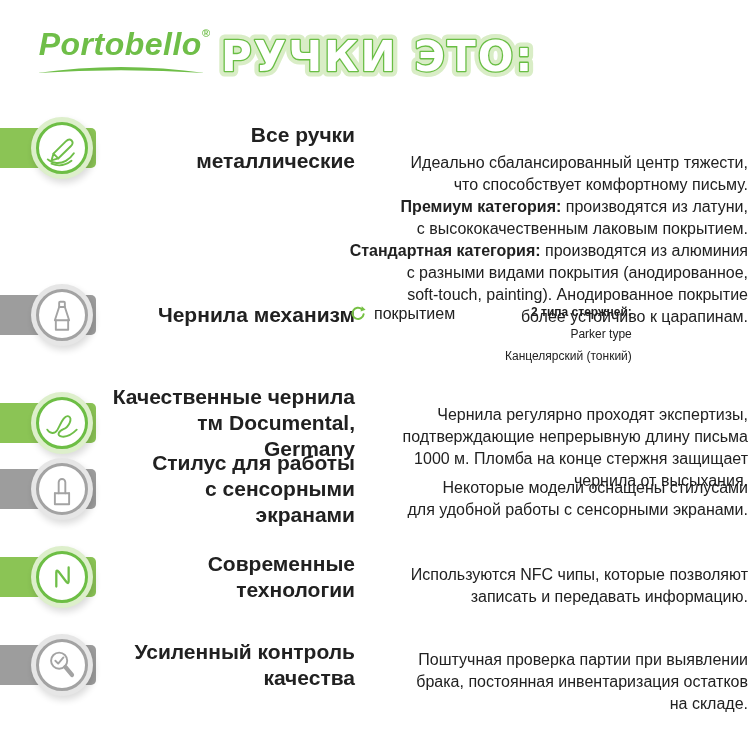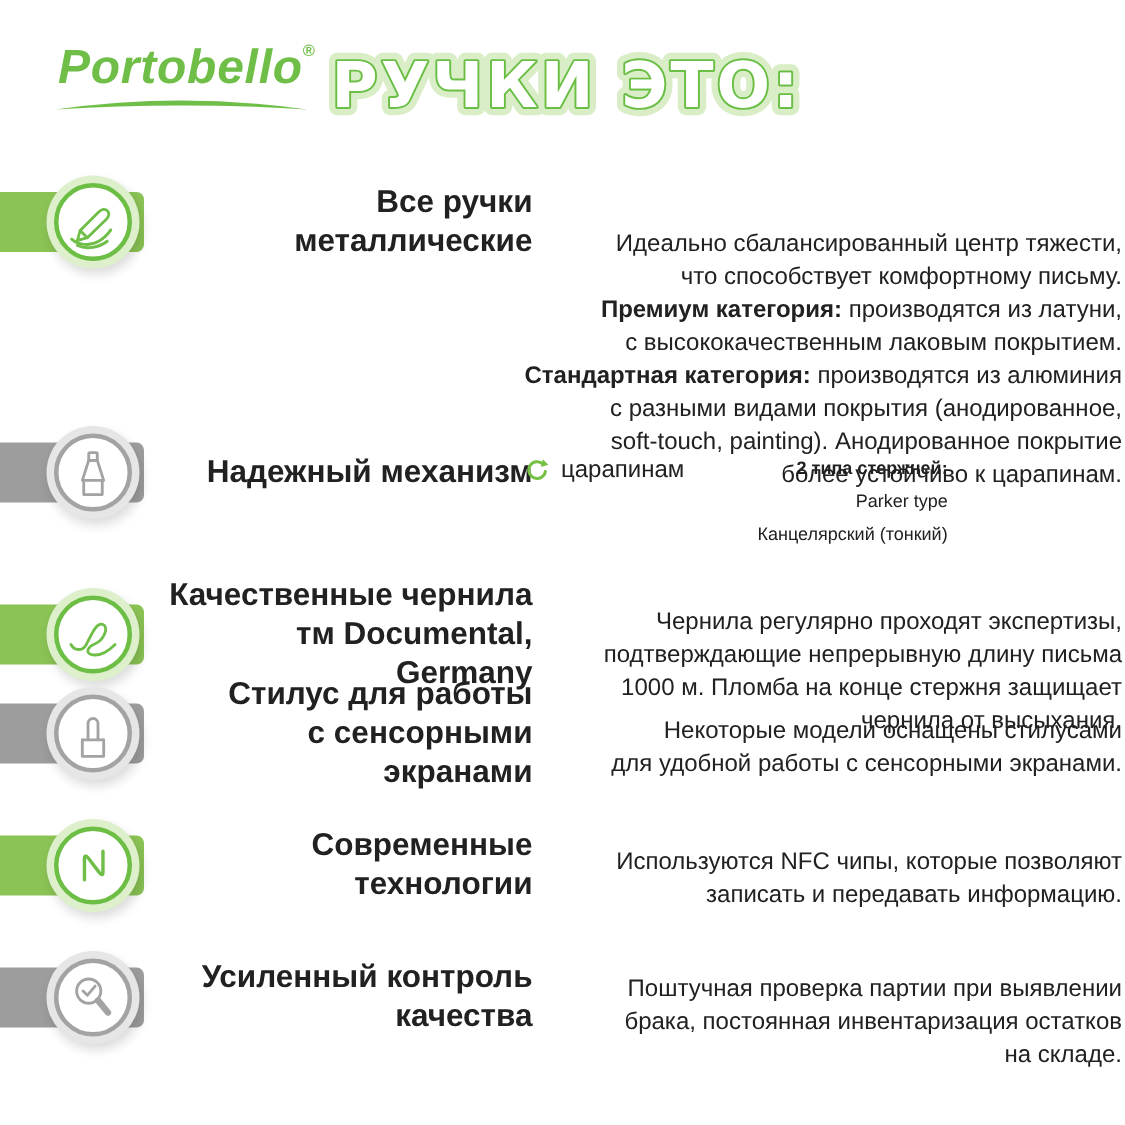--- a/index.html
+++ b/index.html
@@ -88,28 +88,28 @@
     <div class="bar gray"></div>
     <div class="badge gray">
       <div class="badge-inner">
         <svg width="38" height="38" viewBox="0 0 40 40" fill="none" stroke="#A3A3A3" stroke-width="2" stroke-linecap="round" stroke-linejoin="round">
           <path d="M18 6 h4 a1 1 0 0 1 1 1 v4.5 h-6 V7 a1 1 0 0 1 1-1 z"></path>
           <path d="M17 11.5 h6 l4.5 14 h-15 z"></path>
           <path d="M13.5 25.5 v10 h13 v-10"></path>
         </svg>
       </div>
     </div>
-    <h3 class="row-title">Надежный механизм</h3>
+    <h3 class="row-title">Чернила механизм</h3>
     <div class="mech">
       <div class="mech-item">
         <svg width="18" height="18" viewBox="0 0 18 18">
           <path d="M13.8 4.2 A5.6 5.6 0 1 0 15.6 9.3" fill="none" stroke="#76C043" stroke-width="2" stroke-linecap="round"></path>
           <path d="M13.8 1.2 L17.6 4.8 L12.6 6.4 Z" fill="#76C043"></path>
         </svg>
-        <span>царапинам</span>
+        <span>покрытием</span>
       </div>
     </div>
     <div class="refills">
       <div class="refills-title">2 типа стержней:</div>
       <div>Parker type</div>
       <div>Канцелярский (тонкий)</div>
     </div>
   </section>
 
   <section class="row" style="top:392px">

